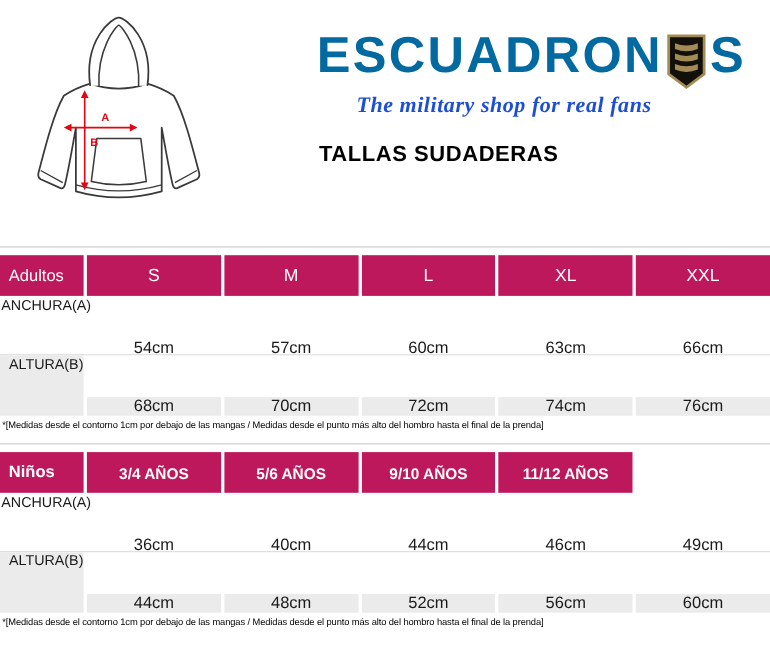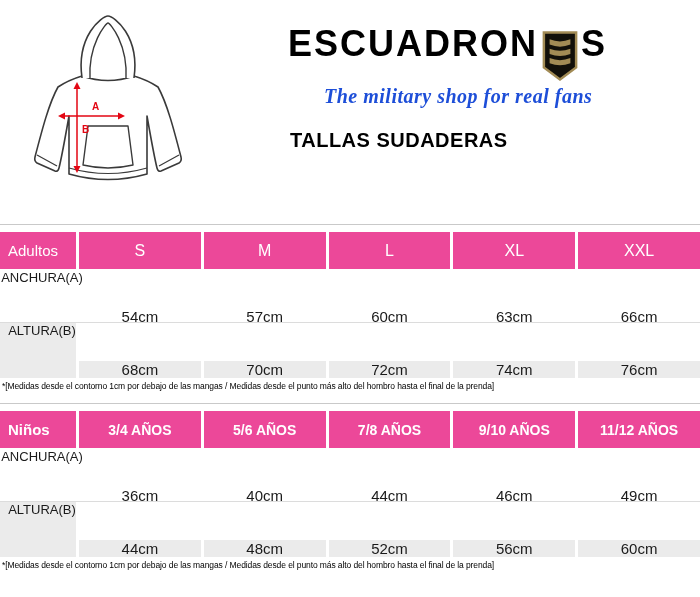--- a/index.html
+++ b/index.html
@@ -5,40 +5,40 @@
   html,body{margin:0;padding:0;}
   body{
     width:700px;height:597px;position:relative;background:#ffffff;
     font-family:"Liberation Sans", sans-serif;color:#000;overflow:hidden;
   }
   
   .hoodie-wrap{position:absolute;left:22px;top:8px;width:180px;height:192px;}
   .brand{position:absolute;left:288px;top:26px;width:408px;}
   .brand-name{
     display:flex;align-items:flex-start;
-    font-size:36px;font-weight:bold;line-height:1;
-    color:#000000;letter-spacing:2px;white-space:nowrap;
+    font-size:46px;font-weight:bold;line-height:1;
+    color:#0369a1;letter-spacing:2px;white-space:nowrap;
   }
   .brand-badge{margin:4px 2px 0 3px;flex:0 0 auto;}
   .brand-tagline{
     margin:3px 0 0 36px;
     font-family:"Liberation Serif", serif;font-style:italic;font-weight:bold;
     font-size:20px;color:#1d4ed8;letter-spacing:0.5px;white-space:nowrap;
   }
   .page-title{
     position:absolute;left:290px;top:129px;
     font-size:20px;font-weight:bold;letter-spacing:0.5px;
   }
   
   .size-table{position:absolute;left:0;right:0;}
   .topline{border-top:1px solid #c9c9c9;margin-bottom:7px;}
   .grid{display:grid;grid-template-columns:76px 1fr 1fr 1fr 1fr 1fr;column-gap:3px;}
   .header-row{height:37px;margin-bottom:1px;}
   .hcell{
-    background:#ec4899;color:#ffffff;font-size:16px;
+    background:#be185d;color:#ffffff;font-size:16px;
     display:flex;align-items:center;justify-content:center;
   }
   .hcell.corner{justify-content:flex-start;padding-left:8px;font-size:15px;}
   .kids .hcell{font-weight:bold;font-size:14px;}
   .kids .hcell.corner{font-size:15px;}
   .row{height:52px;}
   .row-divider{border-bottom:1px solid #dcdcdc;}
   .row2{height:50px;}
   .lcell{
     display:flex;justify-content:center;
@@ -154,21 +154,20 @@
   </div>
   <div class="footnote">*[Medidas desde el contorno 1cm por debajo de las mangas / Medidas desde el punto más alto del hombro hasta el final de la prenda]</div>
 </section>
 
 <section class="size-table kids" style="top:403px">
   <div class="topline"></div>
   <div class="grid header-row">
     <div class="hcell corner">Niños</div>
     <div class="hcell">3/4 AÑOS</div>
     <div class="hcell">5/6 AÑOS</div>
-    <div class="hcell">7/8 AÑOS</div>
     <div class="hcell">9/10 AÑOS</div>
     <div class="hcell">11/12 AÑOS</div>
   </div>
   <div class="grid row row-divider">
     <div class="lcell">
       <span>ANCHURA</span>
       <span>(A)</span>
     </div>
     <div class="vcell">36cm</div>
     <div class="vcell">40cm</div>

